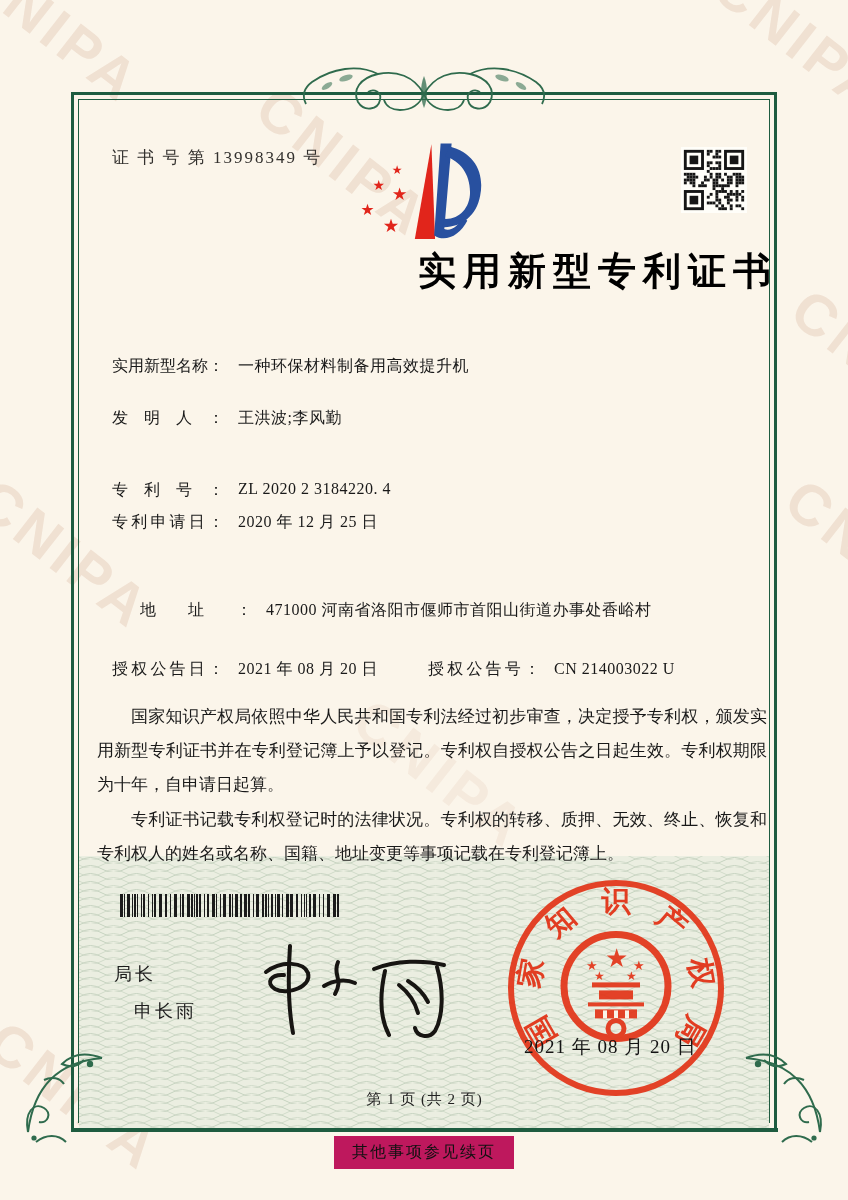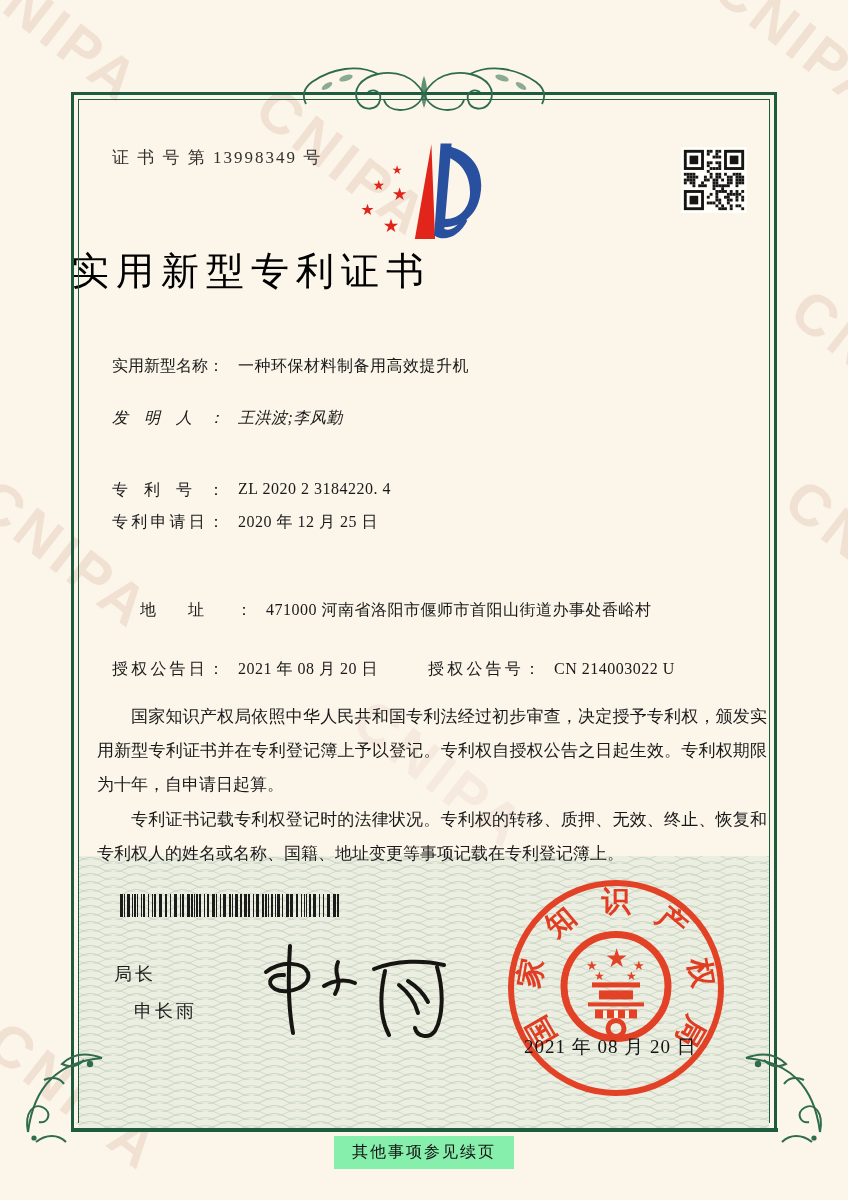--- a/index.html
+++ b/index.html
@@ -25,22 +25,22 @@
     box-sizing:border-box;border:1px solid #1e5c40;border-bottom:none;z-index:5;pointer-events:none;}
   .frame-bottom{position:absolute;left:71px;top:1128px;width:707px;height:4px;background:#1e5c40;z-index:6;}
   .ornament-top{position:absolute;left:50%;top:64px;transform:translateX(-50%);z-index:6;}
   .ornament-corner{position:absolute;top:1050px;z-index:6;}
   .ornament-corner.left{left:14px;}
   .ornament-corner.right{left:742px;transform:scaleX(-1);}
   
   .cert-no{position:absolute;left:112px;top:146px;font-size:17px;letter-spacing:2px;color:#33312e;z-index:2;}
   .logo{position:absolute;left:344px;top:134px;z-index:2;}
   .qr{position:absolute;left:681px;top:147px;width:66px;height:66px;background:#fffef9;z-index:2;}
-  .title{position:absolute;left:71px;width:707px;top:246px;text-align:left;
-    font-size:38px;font-weight:normal;letter-spacing:7px;color:#000;z-index:2;}
+  .title{position:absolute;left:71px;width:707px;top:246px;text-align:right;
+    font-size:38px;font-weight:bold;letter-spacing:7px;color:#000;z-index:2;}
   
   .frow{position:absolute;left:112px;font-size:16px;white-space:nowrap;z-index:2;color:#191919;}
   .flabel{display:inline-block;width:112px;text-align:justify;text-align-last:justify;vertical-align:top;}
   .fvalue{margin-left:14px;letter-spacing:0.5px;}
   .fpair2{margin-left:50px;font-family:Liberation Serif, serif;}
   
   .paras{position:absolute;left:96px;top:699px;width:672px;z-index:2;}
   .paras p{margin:1px;font-size:17px;line-height:34px;text-align:justify;text-indent:34px;color:#191919;}
   
   .band{position:absolute;left:79px;top:856px;width:690px;height:272px;z-index:1;}
@@ -53,21 +53,21 @@
   .seal-ring{position:absolute;left:2px;top:2px;width:216px;height:216px;box-sizing:border-box;
     border:6px solid rgba(226,51,23,0.92);border-radius:50%;}
   .seal-char{position:absolute;left:50%;top:50%;font-size:29px;font-weight:bold;
     color:rgba(226,51,23,0.95);z-index:2;}
   .seal-emblem{position:absolute;left:50%;top:50%;transform:translate(-50%,-52%);}
   .seal-date{position:absolute;left:524px;top:1034px;font-size:19px;letter-spacing:1px;
     color:#141414;white-space:nowrap;z-index:4;}
   
   .page-info{position:absolute;left:71px;width:707px;top:1090px;text-align:center;font-size:15px;
     letter-spacing:1px;color:#222;z-index:2;}
-  .note{position:absolute;left:50%;transform:translateX(-50%);top:1136px;background:#86efac;
+  .note{position:absolute;left:50%;transform:translateX(-50%);top:1136px;background:#be185d;
     padding:6px 18px;font-size:16px;letter-spacing:2px;color:#111;z-index:2;white-space:nowrap;}
   svg{display:block;}
 </style>
 </head>
 <body>
 
 <div class="page">
 
   <div class="wm" style="left:-46px;top:-6px;">CNIPA</div>
   <div class="wm" style="left:700px;top:6px;">CNIPA</div>
@@ -289,21 +289,21 @@
         <rect x="6" y="48" width="15" height="15" fill="#fffef9"></rect>
         <rect x="9" y="51" width="9" height="9" fill="#151515"></rect>
       </svg>
   </div>
 
   <div class="title">实用新型专利证书</div>
 
   <div class="frow" style="top:356px;">
     <span class="flabel">实用新型名称：</span><span class="fvalue">一种环保材料制备用高效提升机</span>
   </div>
-  <div class="frow" style="top:408px;font-style:italic;">
+  <div class="frow" style="top:408px;">
     <span class="flabel">发明人：</span><span class="fvalue">王洪波;李风勤</span>
   </div>
   <div class="frow" style="top:480px;">
     <span class="flabel">专利号：</span><span class="fvalue">ZL 2020 2 3184220. 4</span>
   </div>
   <div class="frow" style="top:512px;">
     <span class="flabel">专利申请日：</span><span class="fvalue">2020 年 12 月 25 日</span>
   </div>
   <div class="frow" style="top:600px;margin-left:28px;">
     <span class="flabel">地址：</span><span class="fvalue">471000 河南省洛阳市偃师市首阳山街道办事处香峪村</span>
@@ -423,15 +423,16 @@
   <span class="seal-char" style="transform: translate(-50%, -50%) rotate(-120deg) translateY(-86px);">国</span>
       <span class="seal-char" style="transform: translate(-50%, -50%) rotate(-80deg) translateY(-86px);">家</span>
       <span class="seal-char" style="transform: translate(-50%, -50%) rotate(-40deg) translateY(-86px);">知</span>
       <span class="seal-char" style="transform: translate(-50%, -50%) rotate(0deg) translateY(-86px);">识</span>
       <span class="seal-char" style="transform: translate(-50%, -50%) rotate(40deg) translateY(-86px);">产</span>
       <span class="seal-char" style="transform: translate(-50%, -50%) rotate(80deg) translateY(-86px);">权</span>
       <span class="seal-char" style="transform: translate(-50%, -50%) rotate(120deg) translateY(-86px);">局</span>
     </div>
   <div class="seal-date">2021 年 08 月 20 日</div>
 
+  <div class="page-info">第 1 页 (共 2 页)</div>
   <div class="note">其他事项参见续页</div>
 
 </div>
 
 </body></html>

